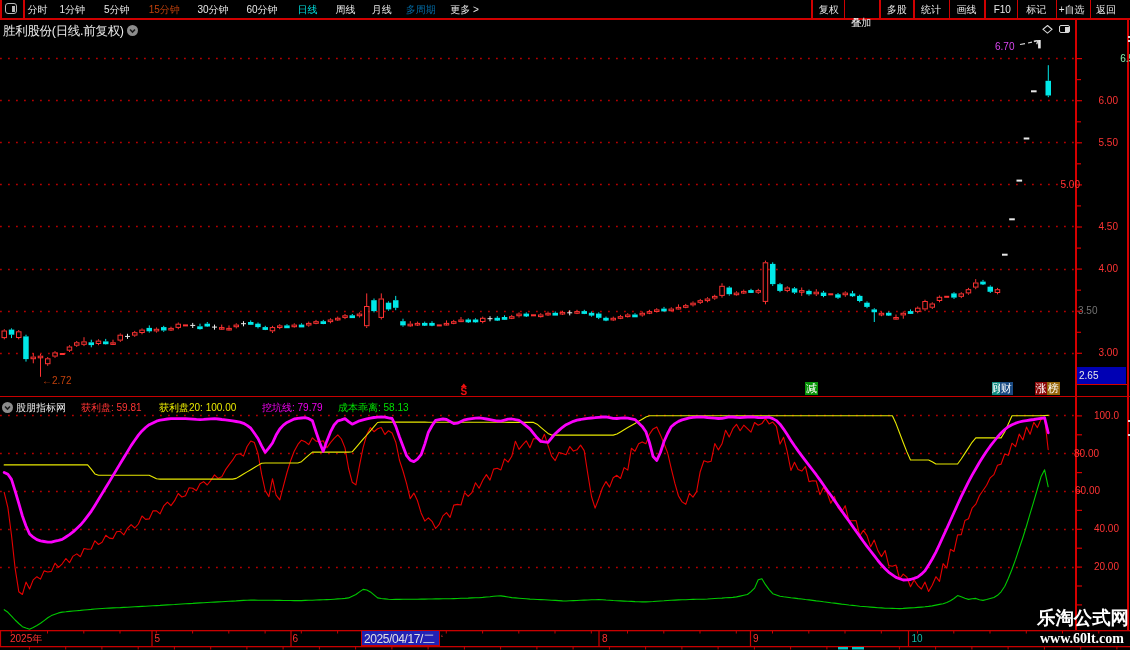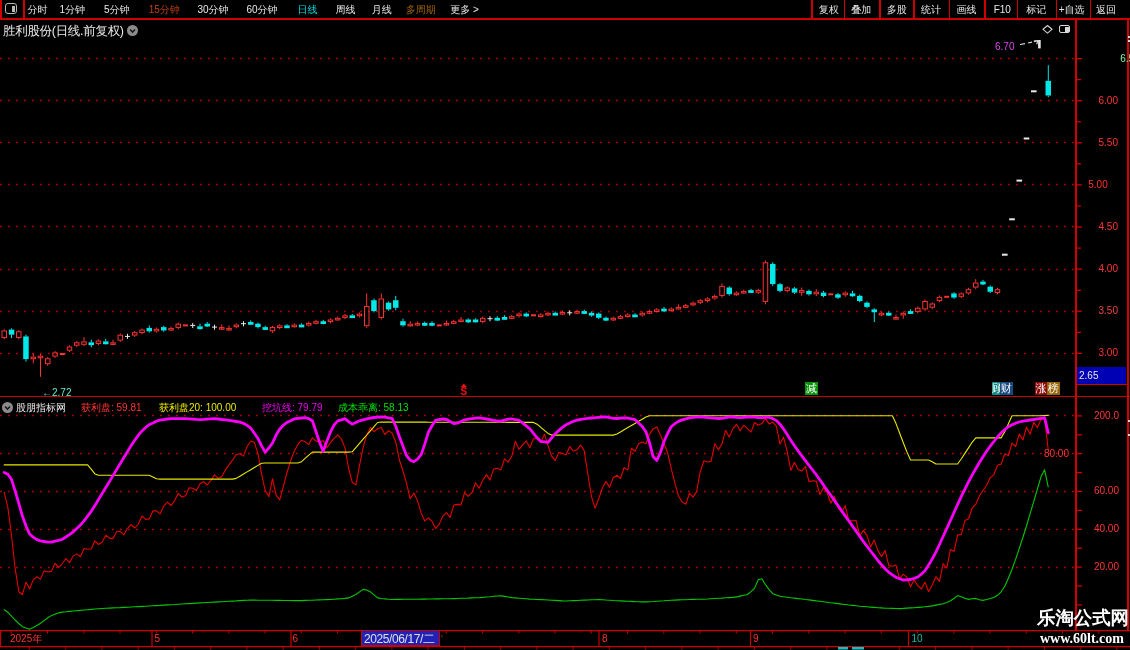--- a/index.html
+++ b/index.html
@@ -14,24 +14,24 @@
 <div style="position:absolute;left:23px;top:0;width:1.5px;height:18px;background:#d00000"></div>
 <div class="t" style="left:27.6px;top:3px;color:#e8e8e8">分时</div>
 <div class="t" style="left:59.5px;top:3px;color:#e8e8e8">1分钟</div>
 <div class="t" style="left:104px;top:3px;color:#e8e8e8">5分钟</div>
 <div class="t" style="left:148.7px;top:3px;color:#c2410c">15分钟</div>
 <div class="t" style="left:197.5px;top:3px;color:#e8e8e8">30分钟</div>
 <div class="t" style="left:246.4px;top:3px;color:#e8e8e8">60分钟</div>
 <div class="t" style="left:297.4px;top:3px;color:#00dcdc">日线</div>
 <div class="t" style="left:335.6px;top:3px;color:#e8e8e8">周线</div>
 <div class="t" style="left:371.7px;top:3px;color:#e8e8e8">月线</div>
-<div class="t" style="left:405.7px;top:3px;color:#a16207">多周期</div>
+<div class="t" style="left:405.7px;top:3px;color:#0369a1">多周期</div>
 <div class="t" style="left:450.3px;top:3px;color:#e8e8e8">更多 &gt;</div>
 <div class="t" style="left:818.7px;top:3px">复权</div>
-<div class="t" style="left:851.2px;top:3px">叠加</div>
+<div class="t" style="left:851.2px;top:16px">叠加</div>
 <div class="t" style="left:886.8px;top:3px">多股</div>
 <div class="t" style="left:920.9px;top:3px">统计</div>
 <div class="t" style="left:956.5px;top:3px">画线</div>
 <div class="t" style="left:993.7px;top:3px">F10</div>
 <div class="t" style="left:1026.2px;top:3px">标记</div>
 <div class="t" style="left:1058.7px;top:3px">+自选</div>
 <div class="t" style="left:1095.9px;top:3px">返回</div>
 <div style="position:absolute;left:811px;top:0;width:1.5px;height:18px;background:#d00000"></div>
 <div style="position:absolute;left:843.5px;top:0;width:1.5px;height:18px;background:#d00000"></div>
 <div style="position:absolute;left:879.1px;top:0;width:1.5px;height:18px;background:#d00000"></div>
@@ -484,32 +484,32 @@
 <path d="M1020 44.5 L1025 43.6 M1028 43 L1032 42.2 M1034 41.8 L1037 40.8" stroke="#d8d8d8" stroke-width="1.2" fill="none"></path>
 <path d="M1038 40.5 l-4.2 0.7 M1038 40.5 l-1.3 3.8" stroke="#d8d8d8" stroke-width="1.2" fill="none"></path>
   </svg>
 <div style="position:absolute;left:1075px;top:20px;width:1.6px;height:610px;background:#d40000"></div>
 <div style="position:absolute;left:1127px;top:20px;width:1.6px;height:610px;background:#d40000"></div>
 <div style="position:absolute;left:1128.3px;top:35.5px;width:1.7px;height:2.2px;background:#d8d8d8"></div>
 <div style="position:absolute;left:1128.3px;top:40px;width:1.7px;height:2.2px;background:#d8d8d8"></div>
 <div style="position:absolute;left:1128.2px;top:419.7px;width:1.8px;height:2.6px;background:#d8d8d8"></div>
 <div style="position:absolute;left:1128.2px;top:433.8px;width:1.8px;height:2.6px;background:#d8d8d8"></div>
 <div class="t" style="left:1078px;top:346.2px;width:40px;text-align:right;color:#ff3434">3.00</div>
-<div class="t" style="left:1078px;top:304.1px;width:40px;text-align:right;color:#ef4444">3.50</div>
+<div class="t" style="left:1078px;top:304.1px;width:40px;text-align:left;color:#737373">3.50</div>
 <div class="t" style="left:1078px;top:262.0px;width:40px;text-align:right;color:#ff3434">4.00</div>
 <div class="t" style="left:1078px;top:219.9px;width:40px;text-align:right;color:#ff3434">4.50</div>
-<div class="t" style="left:1078px;top:177.8px;width:40px;text-align:center;color:#ff3434">5.00</div>
+<div class="t" style="left:1040px;top:177.8px;width:40px;text-align:right;color:#ff3434">5.00</div>
 <div class="t" style="left:1078px;top:135.7px;width:40px;text-align:right;color:#ff3434">5.50</div>
 <div class="t" style="left:1078px;top:93.6px;width:40px;text-align:right;color:#ff3434">6.00</div>
 <div class="t" style="left:1110px;top:51.5px;width:40px;text-align:center;color:#86efac">6.50</div>
 <div style="position:absolute;left:1076.5px;top:366.5px;width:49.5px;height:17px;background:#0000b4"></div>
 <div class="t" style="left:1079px;top:368.5px;color:#e8e8e8">2.65</div>
 <div style="position:absolute;left:1075px;top:383.8px;width:52.6px;height:1.6px;background:#d40000"></div>
 <div class="t" style="left:995px;top:40px;color:#d946ef">6.70</div>
-<div class="t" style="left:42px;top:386px;color:#5eead4">←2.72</div>
+<div class="t" style="left:42px;top:374px;color:#c2410c">←2.72</div>
 <svg style="position:absolute;left:459px;top:382px" width="10" height="14">
 <polygon points="4.8,1.6 7.6,5 2,5" fill="#f01010"></polygon>
 <rect x="2" y="4.4" width="5.6" height="0.8" fill="#f01010"></rect>
 <text x="4.9" y="13.2" font-family="Liberation Sans,sans-serif" font-size="10" font-weight="bold" fill="#f01010" text-anchor="middle">S</text>
   </svg>
 <div class="t" style="left:805px;top:382px;width:13px;height:13px;background:#089408;color:#fff;font-size:11px;line-height:13px;text-align:center">减</div>
 <div class="t" style="left:992px;top:381.5px;width:8px;height:13.5px;background:#0f8a80;color:#fff;font-size:11px;line-height:13px;text-align:center;overflow:hidden">顾</div>
 <div class="t" style="left:1000px;top:381.5px;width:12.5px;height:13.5px;background:#1a4a82;color:#fff;font-size:11px;line-height:13px;text-align:center">财</div>
 <div class="t" style="left:1035px;top:381.5px;width:12px;height:13.5px;background:#8c0a0a;color:#fff;font-size:11px;line-height:13px;text-align:center">涨</div>
 <div class="t" style="left:1047px;top:381.5px;width:12.5px;height:13.5px;background:#96660a;color:#fff;font-size:11px;line-height:13px;text-align:center">榜</div>
@@ -610,27 +610,27 @@
   </svg>
 <div style="position:absolute;left:2px;top:402px;width:11px;height:11px;background:#8c8c8c;border-radius:50%"></div>
 <svg style="position:absolute;left:2px;top:402px" width="11" height="11">
     <path d="M3 4.5 L5.5 7 L8 4.5" stroke="#1a1a1a" stroke-width="1.6" fill="none"></path>
   </svg>
 <div class="t" style="left:16px;top:401px;color:#ececec">股朋指标网</div>
 <div class="t" style="left:81px;top:401px;color:#ff3434">获利盘: 59.81</div>
 <div class="t" style="left:159px;top:401px;color:#e8e800">获利盘20: 100.00</div>
 <div class="t" style="left:262px;top:401px;color:#f000f0">挖坑线: 79.79</div>
 <div class="t" style="left:338px;top:401px;color:#00e000">成本乖离: 58.13</div>
-<div class="t" style="left:1075px;top:408.8px;width:44px;text-align:right;color:#ff3434;overflow:hidden">200.0</div>
-<div class="t" style="left:1025px;top:446.6px;width:44px;text-align:right;color:#ff3434;overflow:hidden">80.00</div>
-<div class="t" style="left:1075px;top:484.4px;width:44px;text-align:right;color:#ff3434;overflow:hidden">60.00</div>
+<div class="t" style="left:1075px;top:408.8px;width:44px;text-align:right;color:#ff3434;overflow:hidden">100.0</div>
+<div class="t" style="left:1074px;top:446.6px;width:44px;color:#ff3434;overflow:hidden">80.00</div>
+<div class="t" style="left:1075px;top:484.4px;width:44px;color:#ff3434;overflow:hidden">60.00</div>
 <div class="t" style="left:1075px;top:522.2px;width:44px;text-align:right;color:#ff3434;overflow:hidden">40.00</div>
 <div class="t" style="left:1075px;top:560.0px;width:44px;text-align:right;color:#ff3434;overflow:hidden">20.00</div>
 <div class="t" style="left:10px;top:631.5px;color:#ff3030">2025年</div>
 <div class="t" style="left:154.5px;top:631.5px;color:#ff3030">5</div>
 <div class="t" style="left:292.5px;top:631.5px;color:#ff3030">6</div>
 <div class="t" style="left:602px;top:631.5px;color:#ff3030">8</div>
 <div class="t" style="left:753px;top:631.5px;color:#ff3030">9</div>
 <div class="t" style="left:911.5px;top:631.5px;color:#14b8a6">10</div>
 <div style="position:absolute;left:361px;top:629.8px;width:79px;height:15.8px;background:#2222b4;border:1px solid #c80000"></div>
-<div class="t" style="left:364px;top:631.5px;font-size:12px;letter-spacing:-0.4px;color:#e0e0e0">2025/06/17/二</div>
+<div class="t" style="left:364px;top:631.5px;font-size:12px;letter-spacing:-0.4px;color:#e0e0e0">2025/04/17/二</div>
 <div class="t" style="left:441px;top:632px;color:#ff3030;font-size:9px">ʻ</div>
 <div class="t" style="left:1037px;top:611px;font-family:'Liberation Serif',serif;font-size:18.4px;font-weight:bold;color:#fff">乐淘公式网</div>
 <div class="t" style="left:1040px;top:632px;font-family:Liberation Serif, serif;font-size:14px;font-weight:bold;color:#fff">www.60lt.com</div>
 </body></html>

